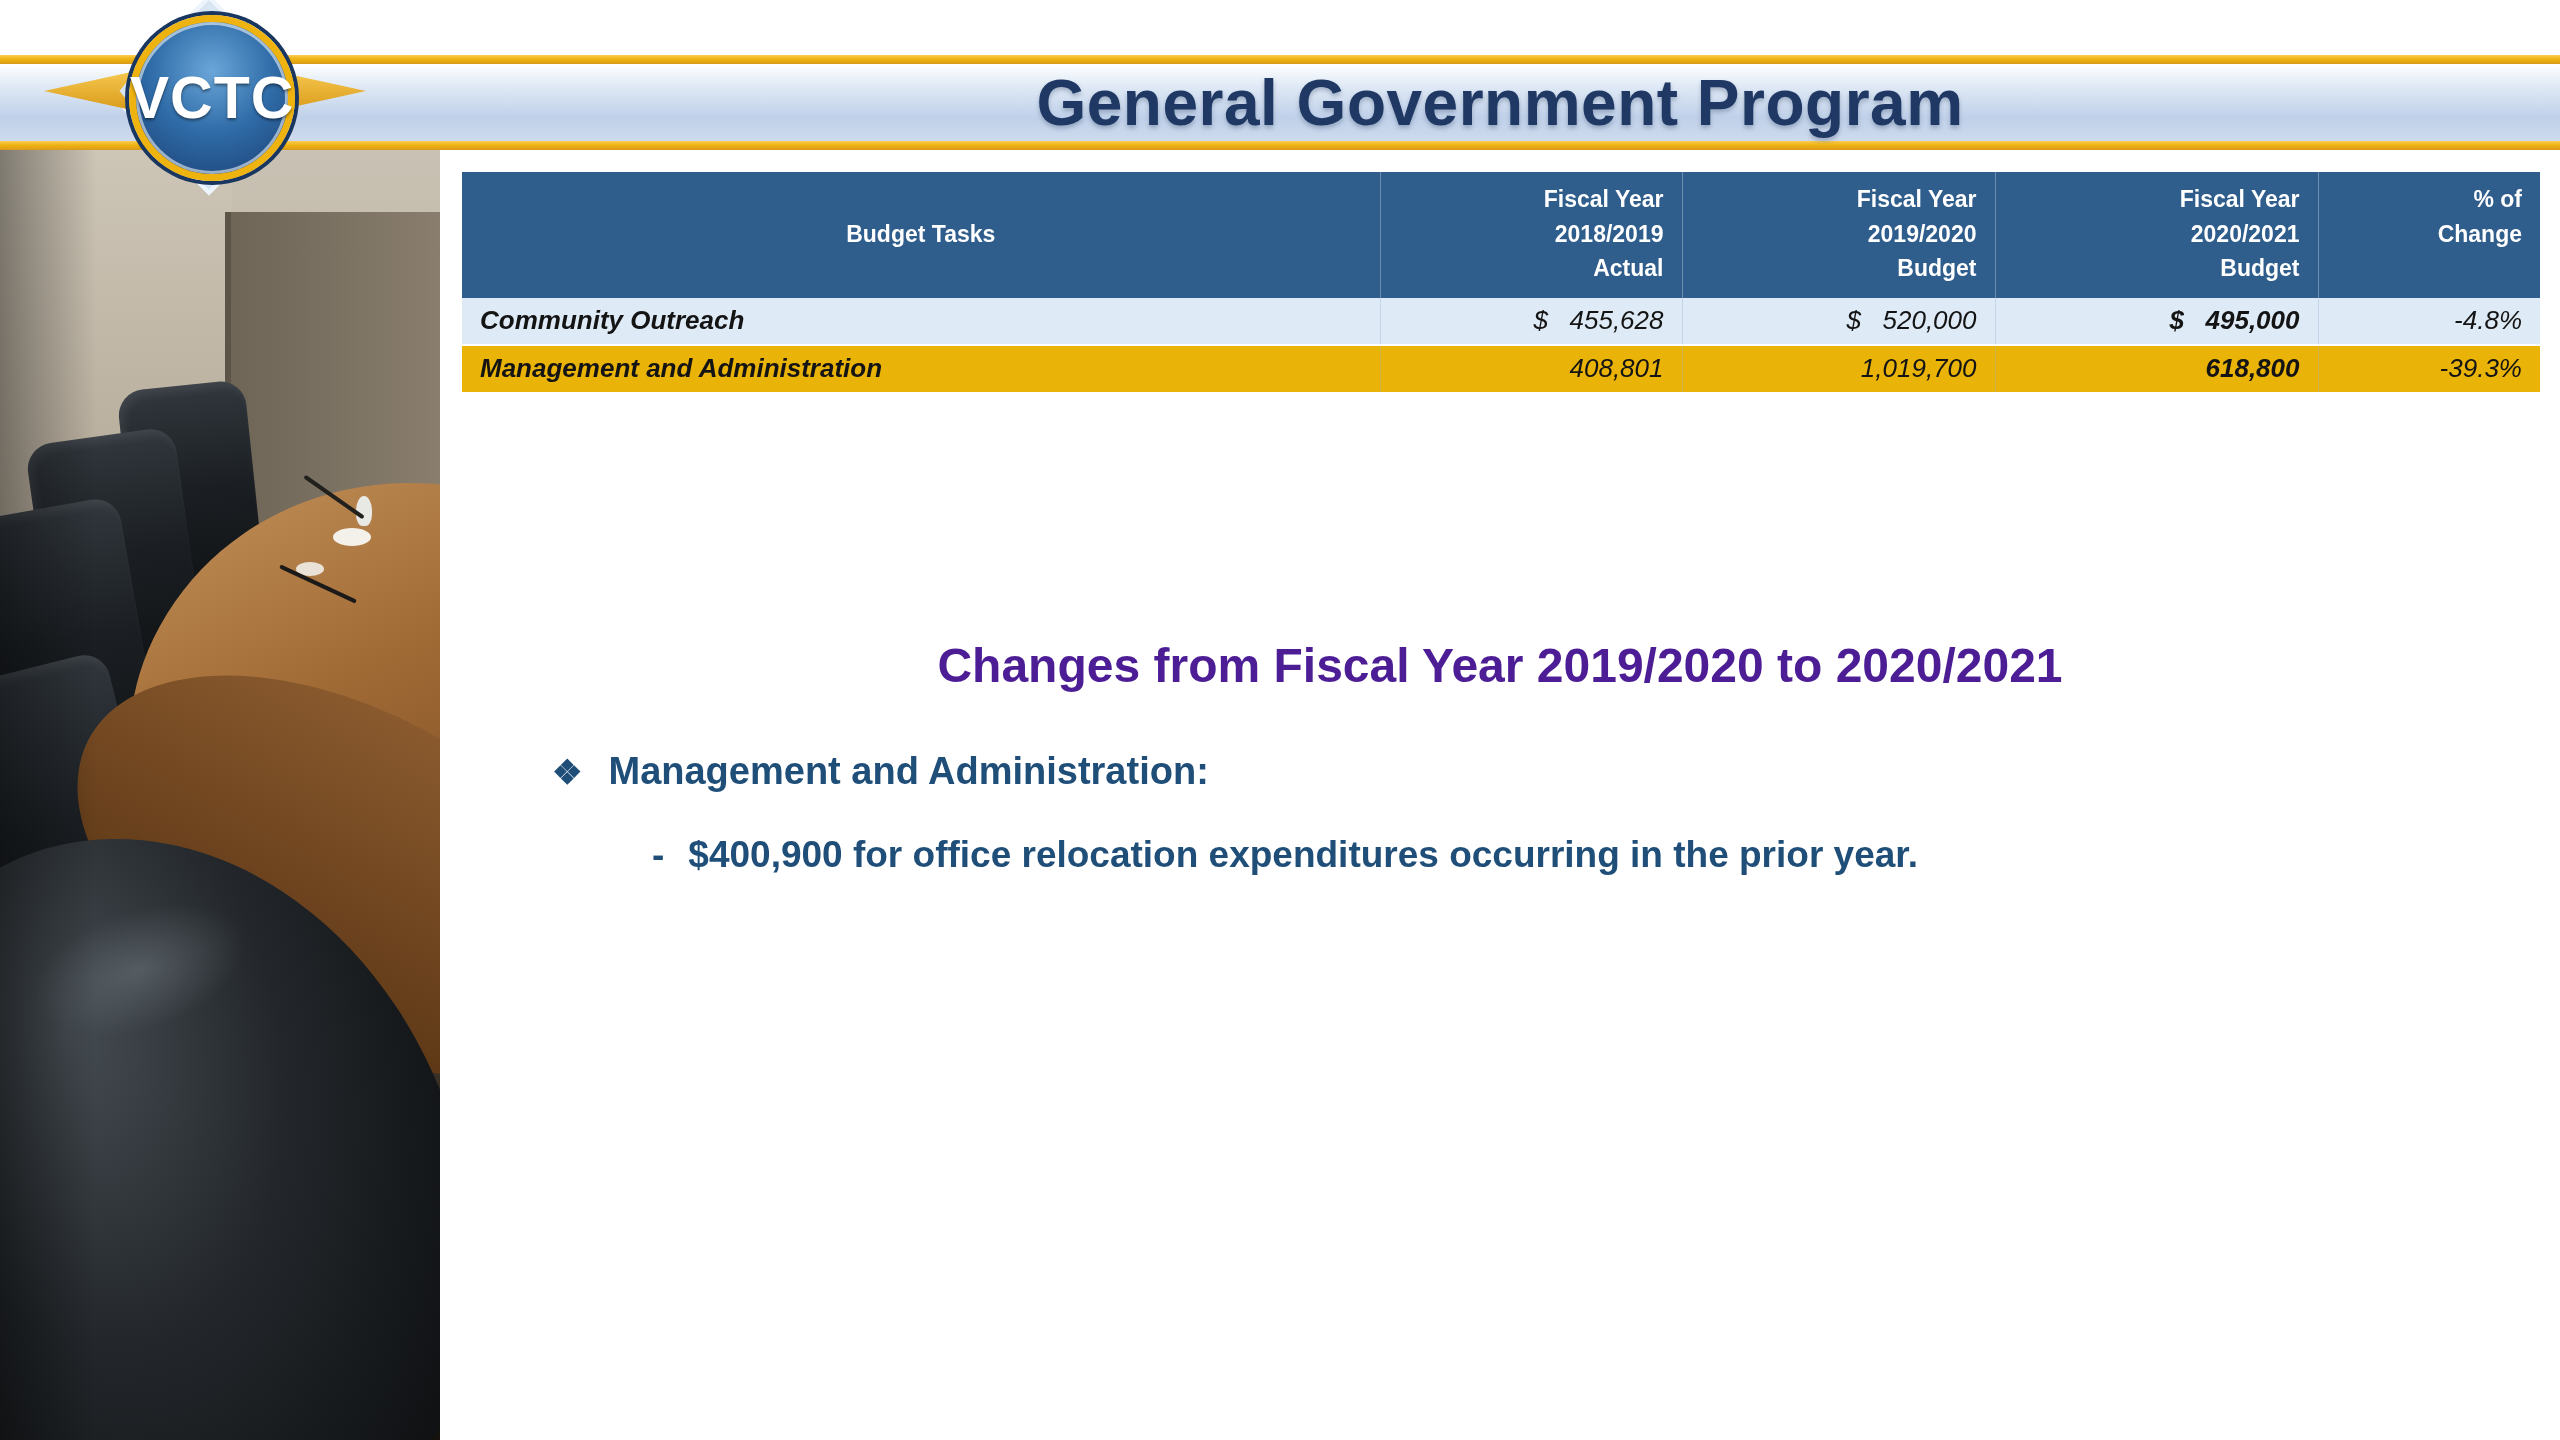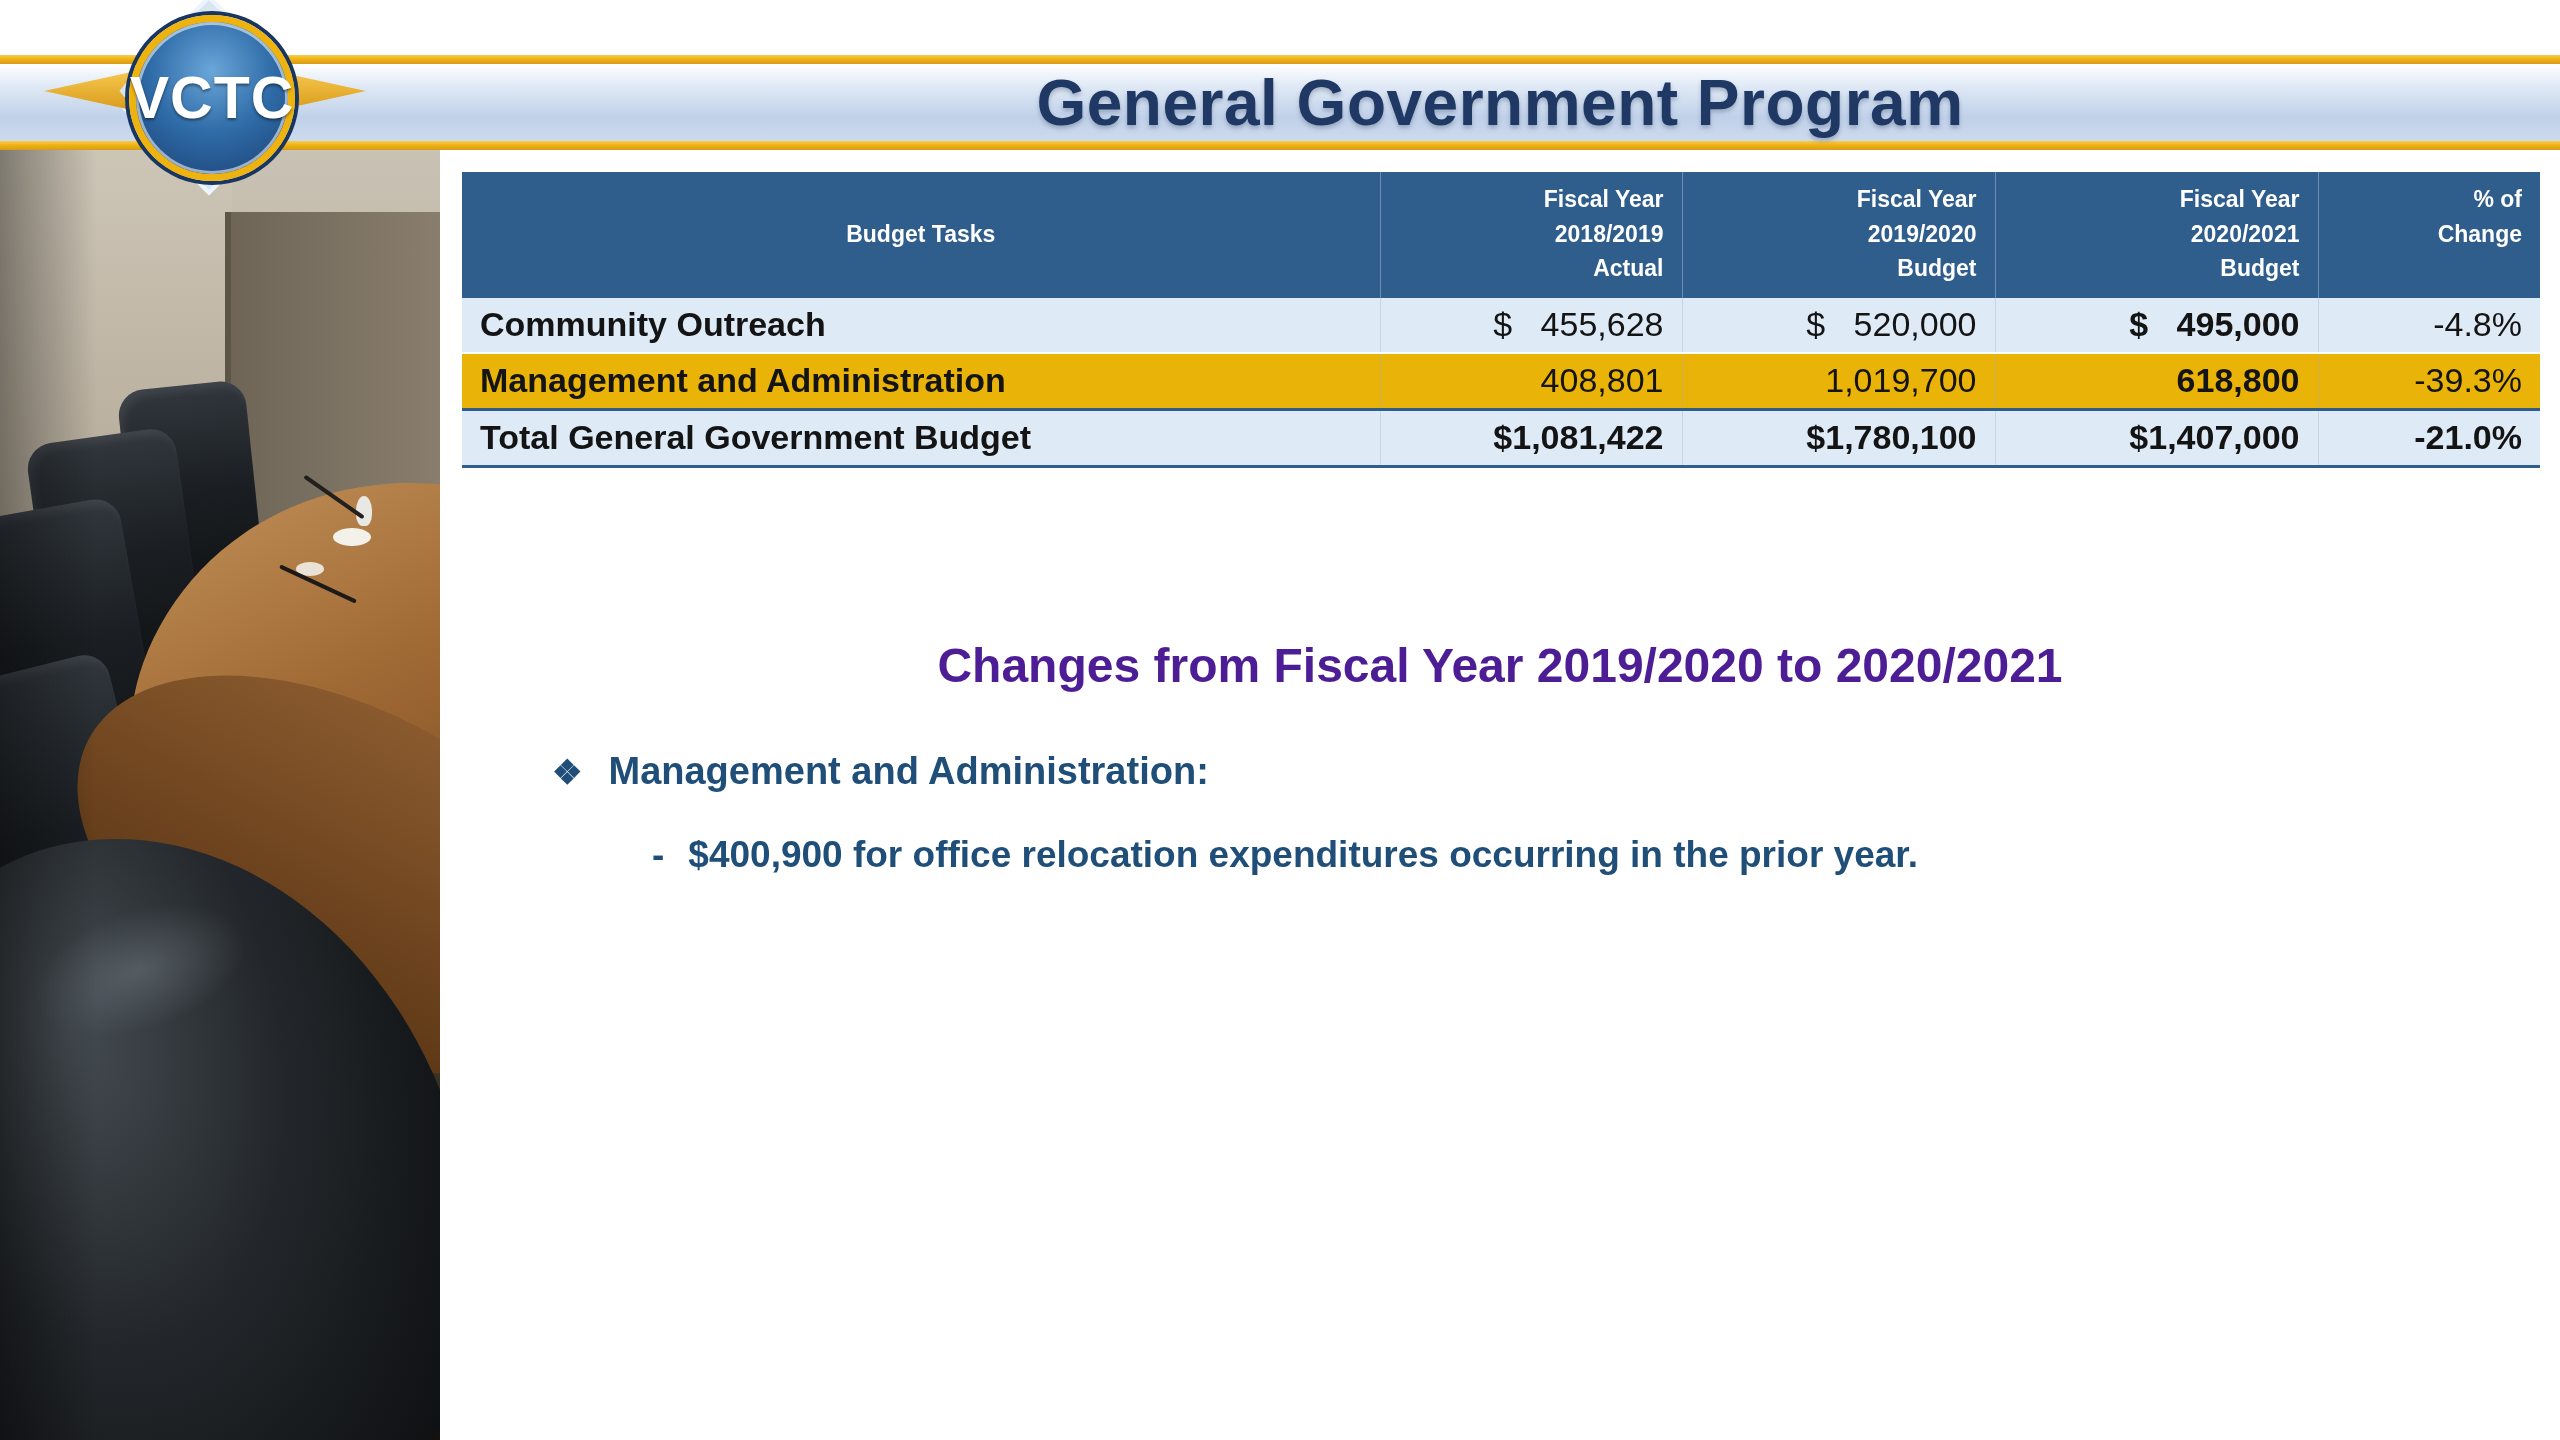--- a/index.html
+++ b/index.html
@@ -80,22 +80,22 @@
   
   .content { position:absolute; left:440px; top:150px; right:0; bottom:0; background:#ffffff; }
 
   table.budget { position:absolute; left:22px; top:22px; width:2078px;
     border-collapse:collapse; table-layout:fixed; }
   table.budget th { background:#2f5d8c; color:#ffffff; font-weight:bold; font-size:23px;
     line-height:1.5; padding:10px 18px 12px; text-align:right; vertical-align:top;
     white-space:pre-line; border-right:1px solid rgba(255,255,255,.30); }
   table.budget th:last-child { border-right:none; }
   table.budget th.first { text-align:center; vertical-align:middle; }
-  table.budget td { font-size:34px; color:#141414; padding:7px 18px 8px;
-    white-space:pre; border-right:1px solid rgba(150,175,205,.35); }
+  table.budget td { font-size:26px; color:#141414; padding:7px 18px 8px;
+    white-space:pre; border-right:1px solid rgba(150,175,205,.35);font-style:italic; }
   table.budget td:last-child { border-right:none; }
   table.budget tr.r-odd  td { background:#deeaf6; }
   table.budget tr.r-even td { background:#eab308; }
   table.budget tr.body-row td { border-bottom:2px solid #ffffff; }
   table.budget tr.total-row td { background:#deeaf6; font-weight:bold;
     border-top:3px solid #2f5d8c; border-bottom:3px solid #2f5d8c; }
   .col-task   { text-align:left; font-weight:bold; }
   .col-num    { text-align:right; }
   .col-2021   { text-align:right; font-weight:bold; }
   .col-change { text-align:right; }
@@ -179,27 +179,20 @@
         <td class="col-2021">$   495,000</td>
         <td class="col-change">-4.8%</td>
       </tr>
       <tr class="body-row r-even">
         <td class="col-task">Management and Administration</td>
         <td class="col-num">408,801</td>
         <td class="col-num">1,019,700</td>
         <td class="col-2021">618,800</td>
         <td class="col-change">-39.3%</td>
       </tr>
-      <tr class="total-row">
-        <td class="col-task">Total General Government Budget</td>
-        <td class="col-num">$1,081,422</td>
-        <td class="col-num">$1,780,100</td>
-        <td class="col-2021">$1,407,000</td>
-        <td class="col-change">-21.0%</td>
-      </tr>
     </tbody>
   </table>
 
   <h2 class="changes-heading">Changes from Fiscal Year 2019/2020 to 2020/2021</h2>
 
   <div class="bullet">
     <span class="marker">❖</span>
     <span>Management and Administration:</span>
   </div>
 

